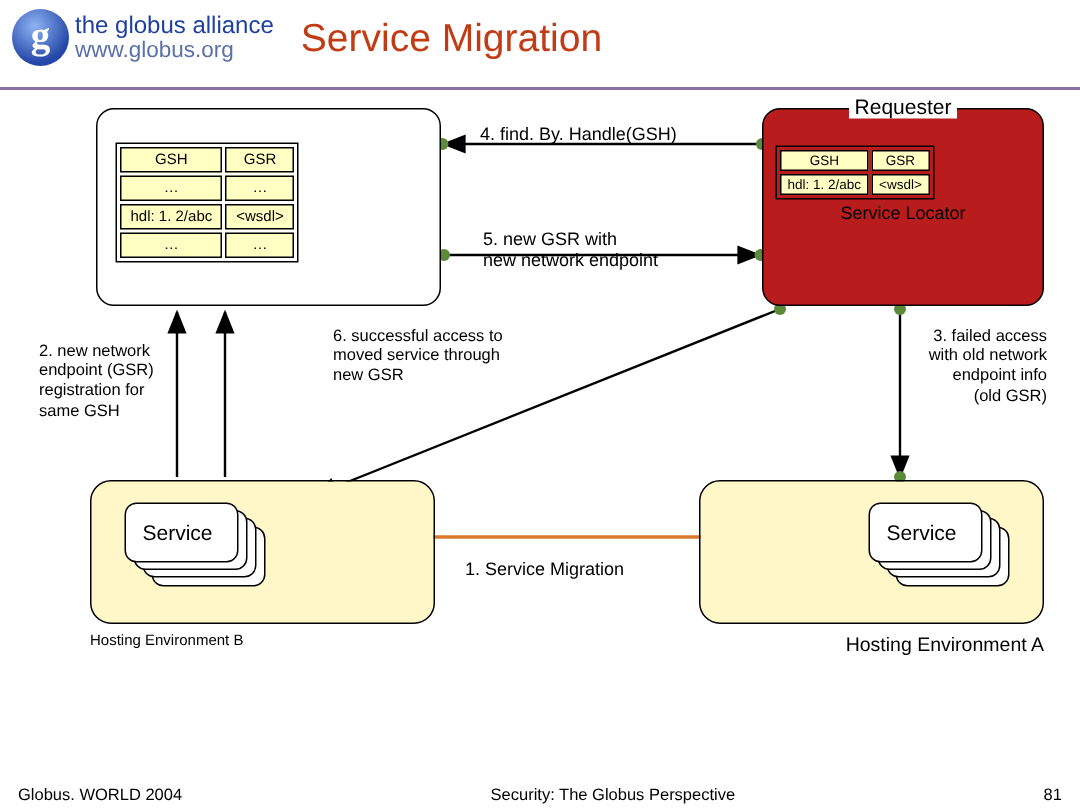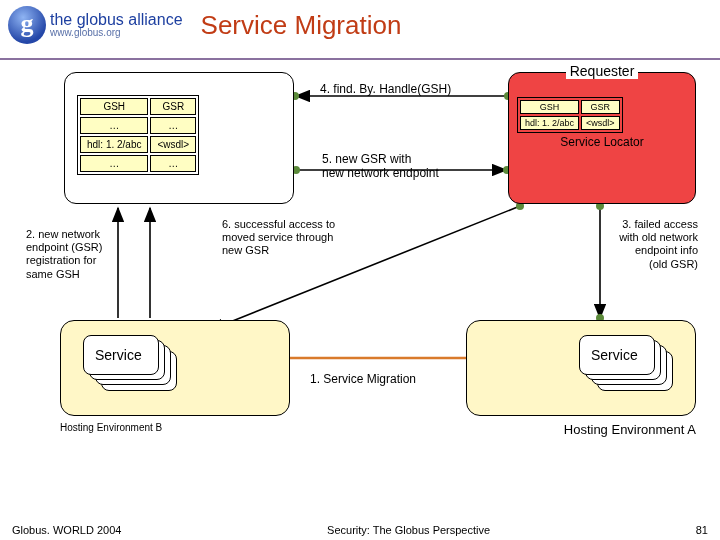--- a/index.html
+++ b/index.html
@@ -1,29 +1,29 @@
 <!DOCTYPE html>
 <html><head>
 <meta charset="utf-8">
 <style>
   * { box-sizing: border-box; margin: 0; padding: 0; }
   body { width: 720px; height: 540px; font-family: Verdana, Arial, sans-serif; position: relative; background: #fff; overflow: hidden; }
   .header { display: flex; align-items: center; height: 50px; padding-left: 8px; }
   .globe { width: 38px; height: 38px; border-radius: 50%; background: radial-gradient(circle at 40% 30%, #8fb4f3, #2447a8 70%); position: relative; margin-right: 4px; flex-shrink:0; }
   .globe::before { content: "g"; position: absolute; left: 50%; top: 50%; transform: translate(-50%,-54%); color: #fff; font-size: 26px; font-weight: bold; font-family: Georgia, serif; }
   .brand-col { display:flex; flex-direction:column; line-height:1; color:#1d3fa0; }
-  .brand-sub { font-size: 10px; color:#5970a8; }
+  .brand-sub { font-size: 15px; color:#5970a8; }
   .title { font-size: 26px; color: #c13c15; margin-left: 18px; font-family: Verdana, sans-serif; }
   .purple-line { position:absolute; left:0; right:0; top:58px; height:1.5px; background:#8a719f; }
   .canvas { position: absolute; left: 0; top: 60px; width: 720px; height: 440px; }
   .box { position: absolute; border: 1.5px solid #000; border-radius: 12px; background: rgba(255,255,255,0.6); }
   .hr-box { left: 64px; top: 12px; width: 230px; height: 132px; background:#fff; }
   .hr-title { font-size: 14px; position:absolute; top:-2px; left:0; right:0; text-align:center; background:transparent; transform:translateY(-50%); }
   .hr-title span { background:#fff; padding:0 4px; }
-  .req-box { right: 24px; top: 12px; width: 188px; height: 132px; background:#ef4444; }
+  .req-box { right: 24px; top: 12px; width: 188px; height: 132px; background:#b91c1c; }
   .req-title { font-size: 14px; position:absolute; top:-2px; left:0; right:0; text-align:center; transform:translateY(-50%); }
   .req-title span { background:#fff; padding:0 4px; }
   .hand-table { position:absolute; left:12px; top:22px; border:1px solid #000; }
   .hand-table td { border:1px solid #000; font-size:10px; padding:2px 6px; text-align:center; background:#fffec3; }
   .req-table { position:absolute; left:8px; top:24px; border:1px solid #000; }
   .req-table td { border:1px solid #000; font-size:9px; padding:1px 4px; text-align:center; background:#fffec3; }
   .svc-locator { position:absolute; left:0; right:0; top:62px; text-align:center; font-size:12px; }
   .env-box { position:absolute; border:1.5px solid #000; border-radius:14px; background: linear-gradient(#fff7c7,#fff7c7); width:230px; height:96px; }
   .env-a { right: 24px; top: 260px; }
   .env-b { left: 60px; top: 260px; }

